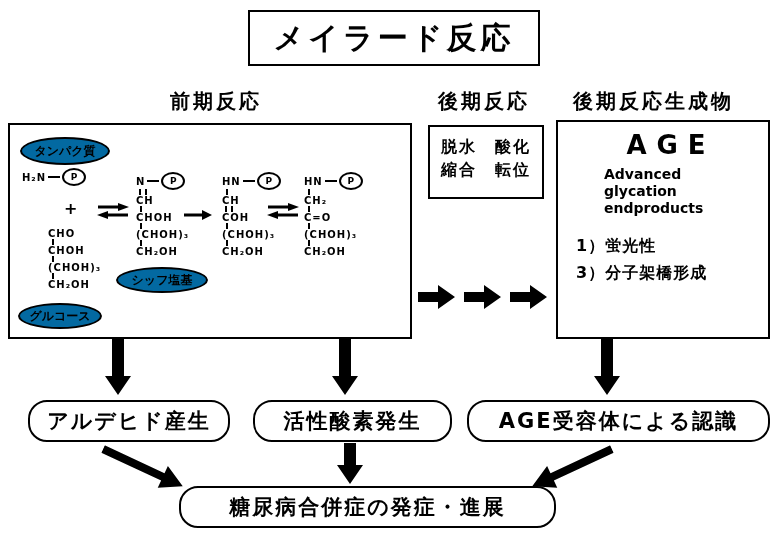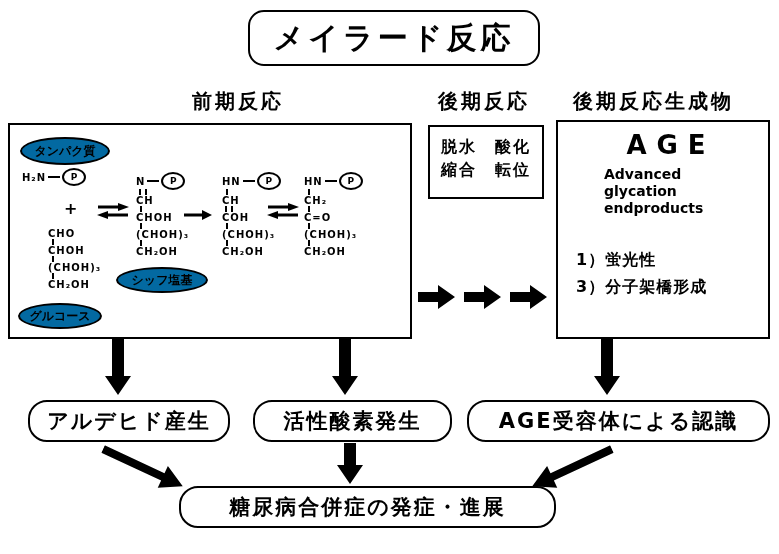--- a/index.html
+++ b/index.html
@@ -15,31 +15,31 @@
   .bond{width:0;height:6px;border-left:2px solid #000;margin-left:4px;}
   .bond.dbl{width:4px;height:6px;border-left:2px solid #000;border-right:2px solid #000;margin-left:3px;}
   .chem-top{display:flex;align-items:center;height:16px;font-size:10px;font-weight:bold;letter-spacing:1px;}
   .hline{display:inline-block;width:12px;height:0;border-top:2px solid #000;margin:0 2px;}
   .pcircle{display:inline-flex;align-items:center;justify-content:center;width:20px;height:14px;border:2px solid #000;border-radius:50%;font-size:9px;font-weight:bold;letter-spacing:0;flex:none;}
   .plus{position:absolute;font-size:16px;font-weight:bold;}
   .latebox{text-align:center;font-weight:bold;font-size:16px;letter-spacing:2px;line-height:23px;padding-top:8px;}
   .rounded{position:absolute;border:2px solid #000;border-radius:19px;display:flex;align-items:center;justify-content:center;font-size:21px;font-weight:bold;letter-spacing:2px;background:#fff;white-space:nowrap;}
   .age-title{text-align:center;font-size:26px;font-weight:bold;letter-spacing:10px;margin-top:8px;padding-left:16px;}
   .age-full{position:absolute;left:46px;top:44px;font-size:14px;font-weight:bold;line-height:17px;}
-  .age-items{position:absolute;left:18px;top:110px;font-size:16px;font-weight:bold;line-height:27px;letter-spacing:1px;margin-top:14px;}
+  .age-items{position:absolute;left:18px;top:110px;font-size:16px;font-weight:bold;line-height:27px;letter-spacing:1px;}
   svg{display:block;}
 </style>
 </head>
 <body>
 
 <div class="canvas">
 
-  <div class="box title-box" style="left:248px;top:10px;width:288px;height:52px;border-radius:16px;">メイラード反応</div>
+  <div class="box title-box" style="left:248px;top:10px;width:288px;height:52px;">メイラード反応</div>
 
-  <div class="hdr" style="left:170px;top:88px;margin-left:22px;">前期反応</div>
+  <div class="hdr" style="left:170px;top:88px;">前期反応</div>
   <div class="hdr" style="left:438px;top:88px;">後期反応</div>
   <div class="hdr" style="left:573px;top:88px;">後期反応生成物</div>
 
   <div class="box" style="left:8px;top:123px;width:400px;height:212px;">
 
     <div class="oval" style="left:10px;top:12px;width:86px;height:24px;">タンパク質</div>
 
     <div class="chem-top abs" style="left:12px;top:44px;">
       <span>H₂N</span>
       <span class="hline"></span>

